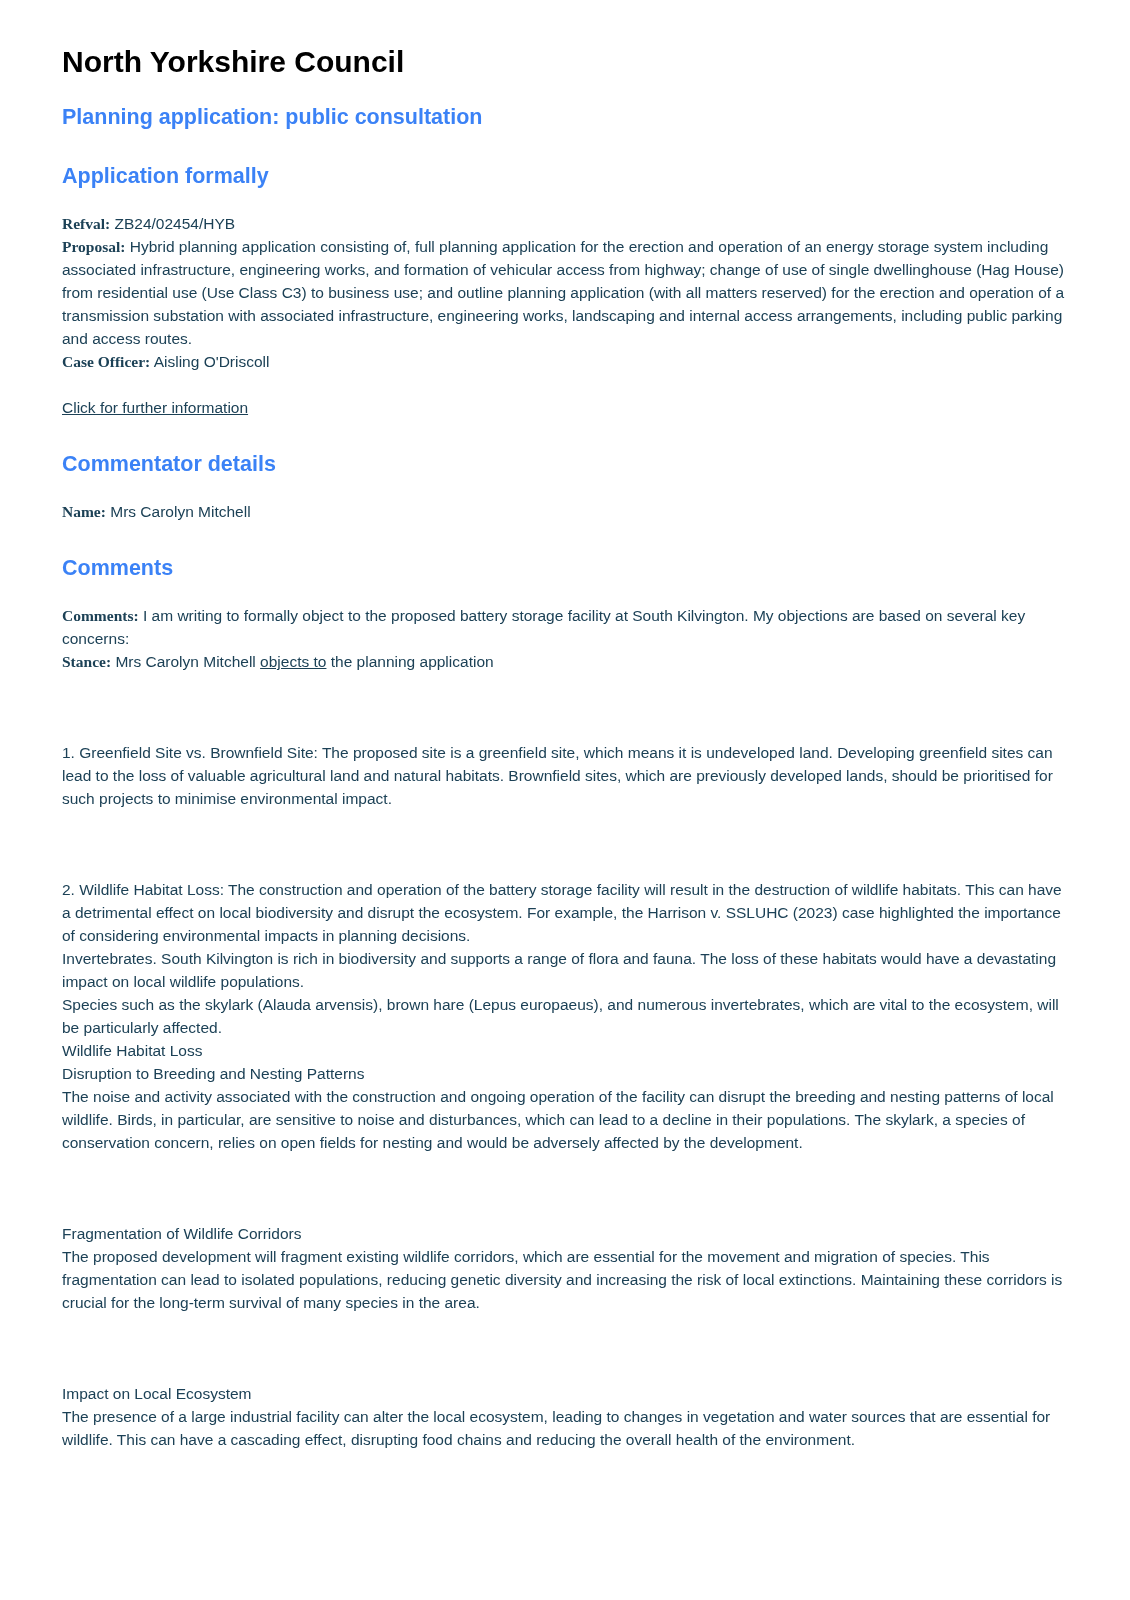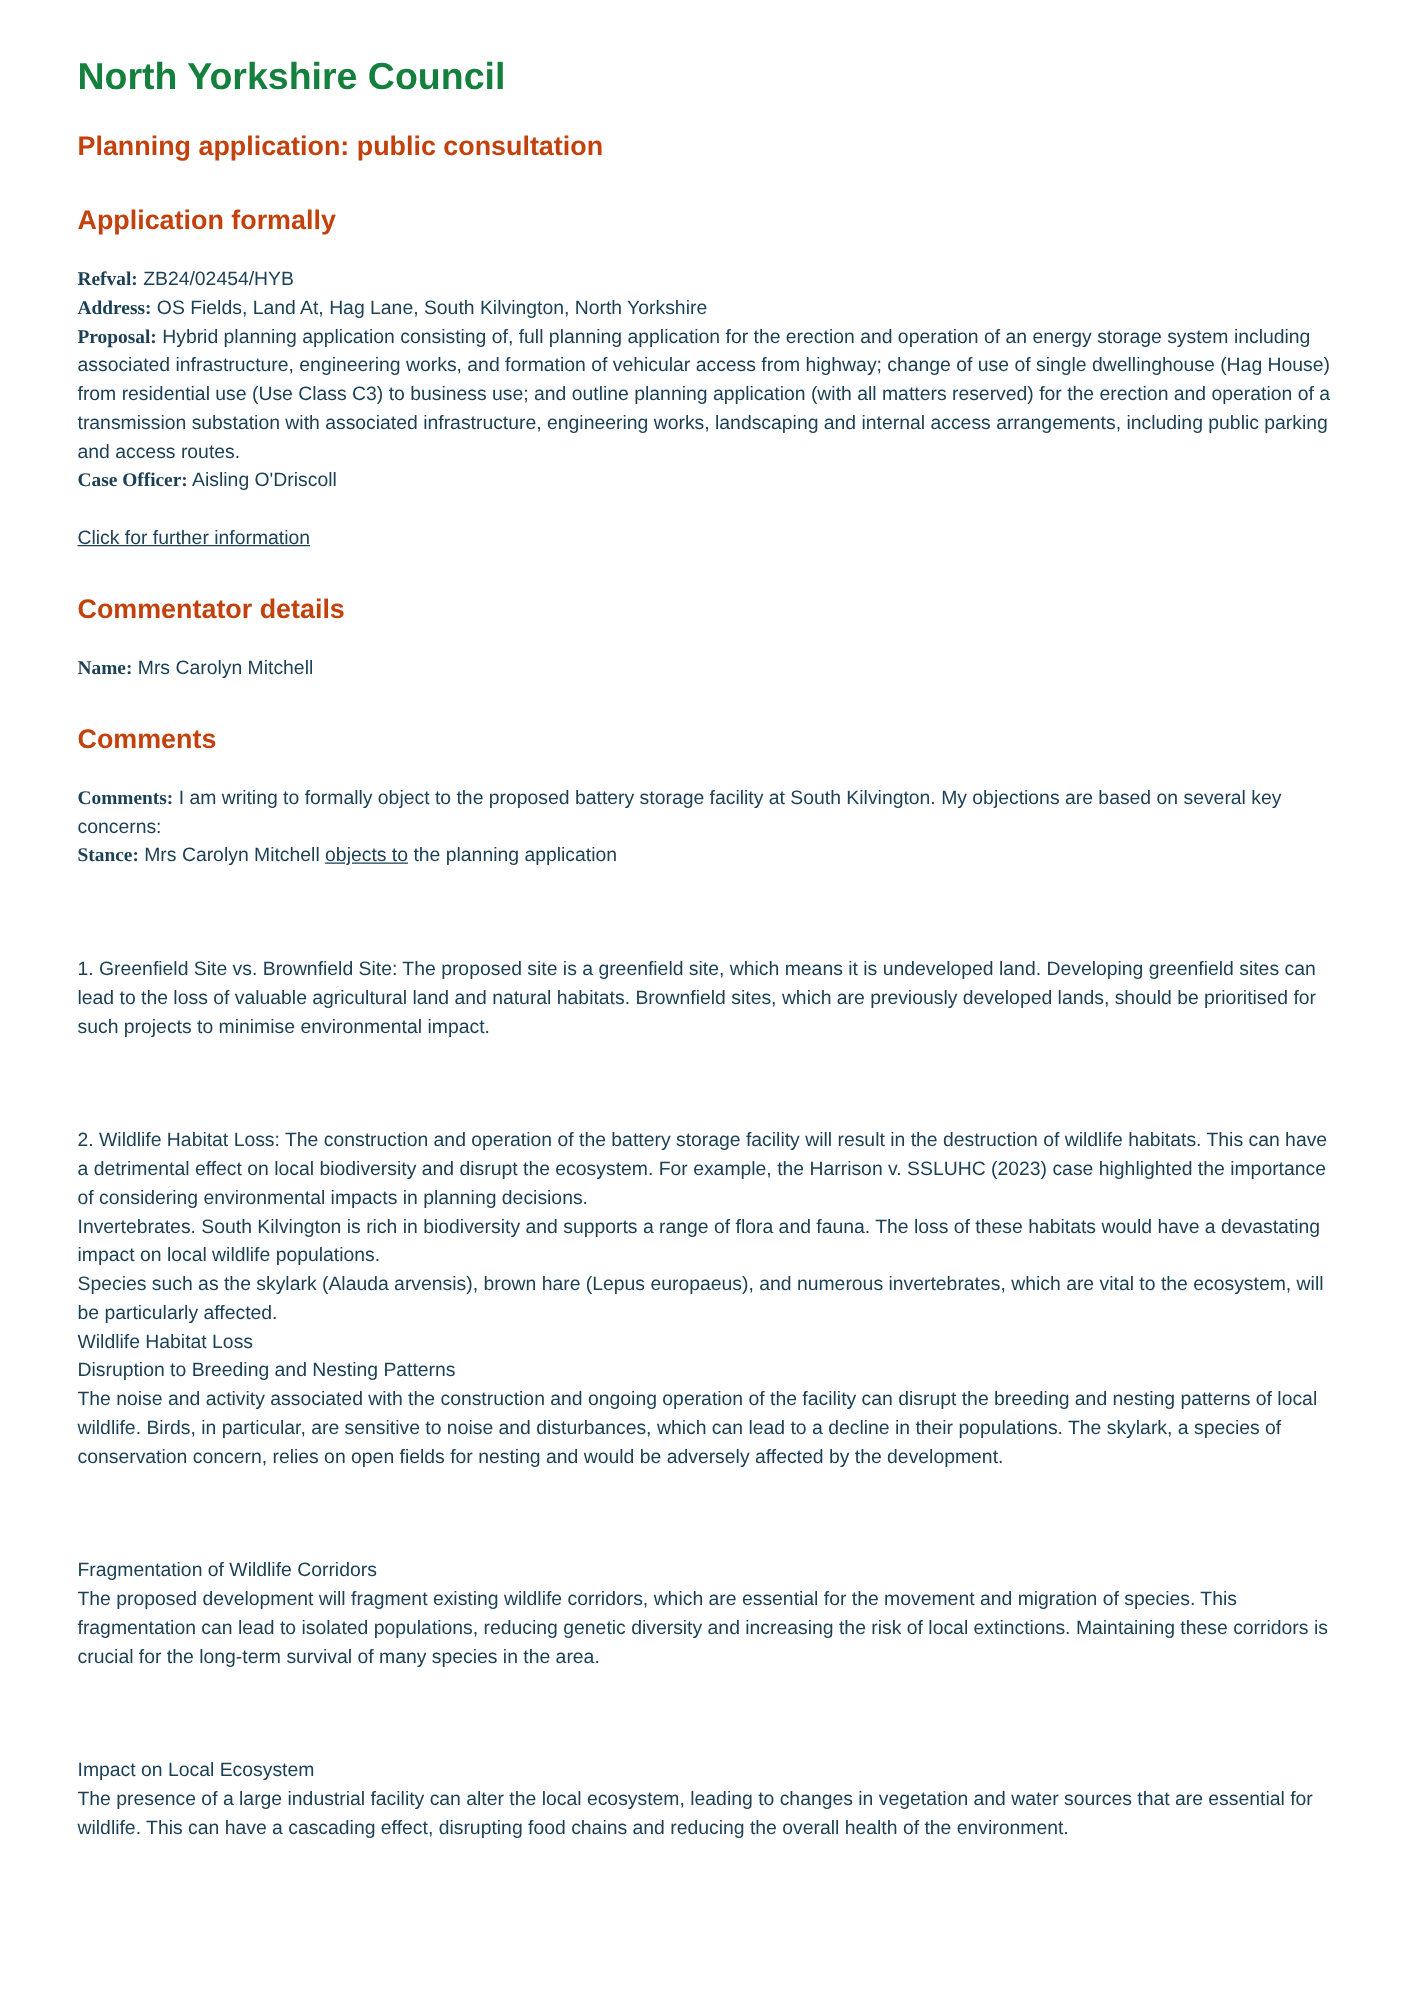--- a/index.html
+++ b/index.html
@@ -17,28 +17,28 @@
     font-family: "Liberation Sans", sans-serif;
     color: #1c4156;
     font-size: 15.5px;
     line-height: 23px;
   }
   h1.doc-title {
     font-size: 30px;
     line-height: 36px;
     margin: 0 0 24px 0;
     font-weight: bold;
-    color: #15803d;
+    color: #000000;
   }
   h2.section-heading {
     font-size: 21.5px;
     line-height: 27px;
     margin: 32px 0 22px 0;
     font-weight: bold;
-    color: #c2410c;
+    color: #3b82f6;
   }
   h2.first {
     margin-top: 0;
   }
   .intro {
     font-weight: bold;
     margin: 0 0 22px 0;
   }
   a.link {
     color: inherit;
@@ -78,21 +78,20 @@
 
   <h1 class="doc-title">North Yorkshire Council</h1>
 
   <h2 class="section-heading first">Planning application: public consultation</h2>
 
 
 
   <h2 class="section-heading">Application formally</h2>
 
   <div class="field"><b>Refval:</b> <span>ZB24/02454/HYB</span></div>
-  <div class="field"><b>Address:</b> <span>OS Fields, Land At, Hag Lane, South Kilvington, North Yorkshire</span></div>
   <div class="field"><b>Proposal:</b> <span>Hybrid planning application consisting of, full planning application for the erection and operation of an energy storage system including associated infrastructure, engineering works, and formation of vehicular access from highway; change of use of single dwellinghouse (Hag House) from residential use (Use Class C3) to business use; and outline planning application (with all matters reserved) for the erection and operation of a transmission substation with associated infrastructure, engineering works, landscaping and internal access arrangements, including public parking and access routes.</span></div>
   <div class="field"><b>Case Officer:</b> <span>Aisling O'Driscoll</span></div>
 
   <div class="spacer-line"></div>
 
   <div class="field"><a class="link">Click for further information</a></div>
 
   <h2 class="section-heading">Commentator details</h2>
 
   <div class="field"><b>Name:</b> <span>Mrs Carolyn Mitchell</span></div>

